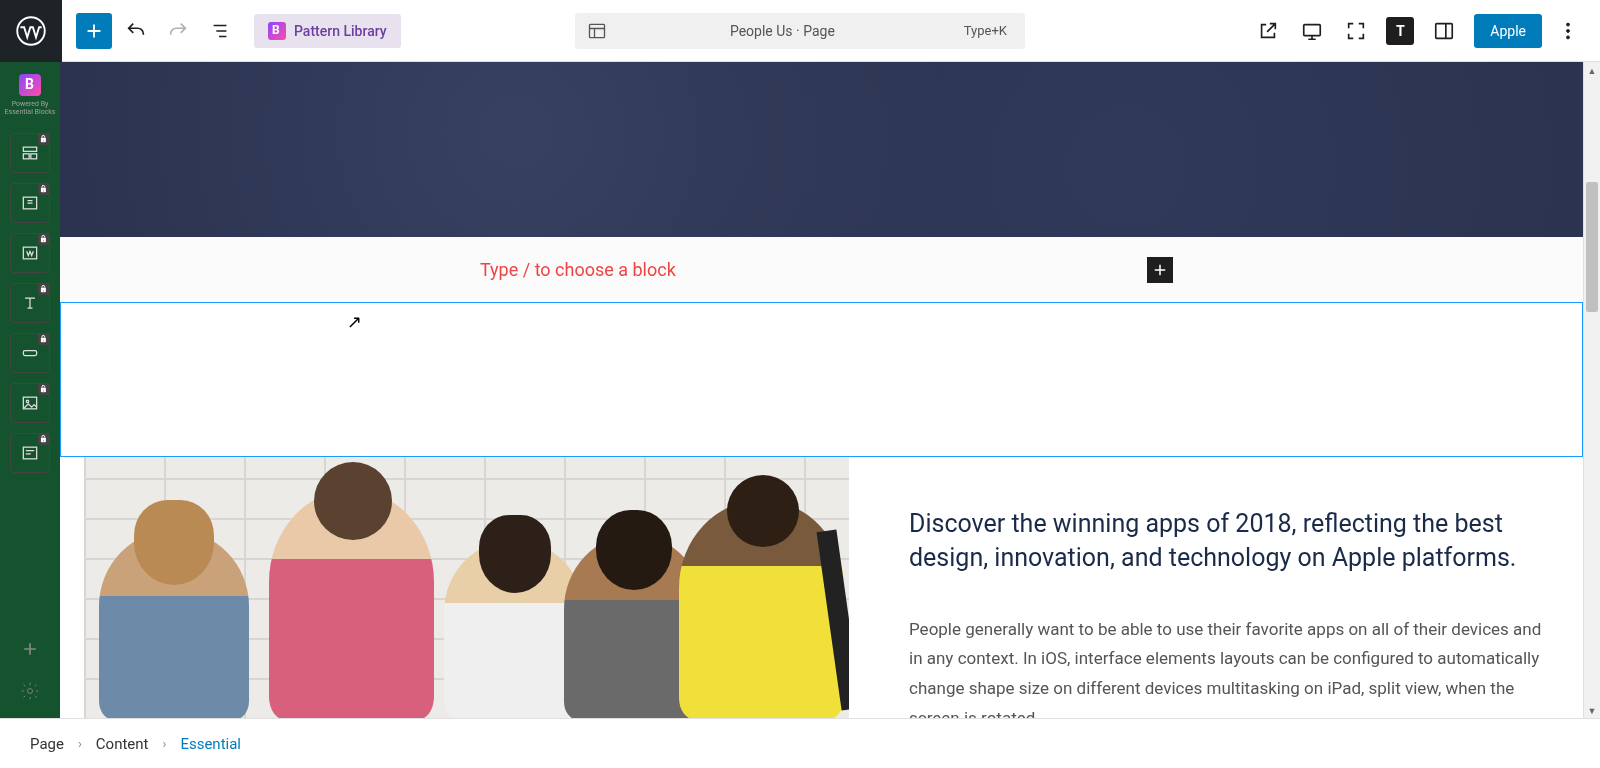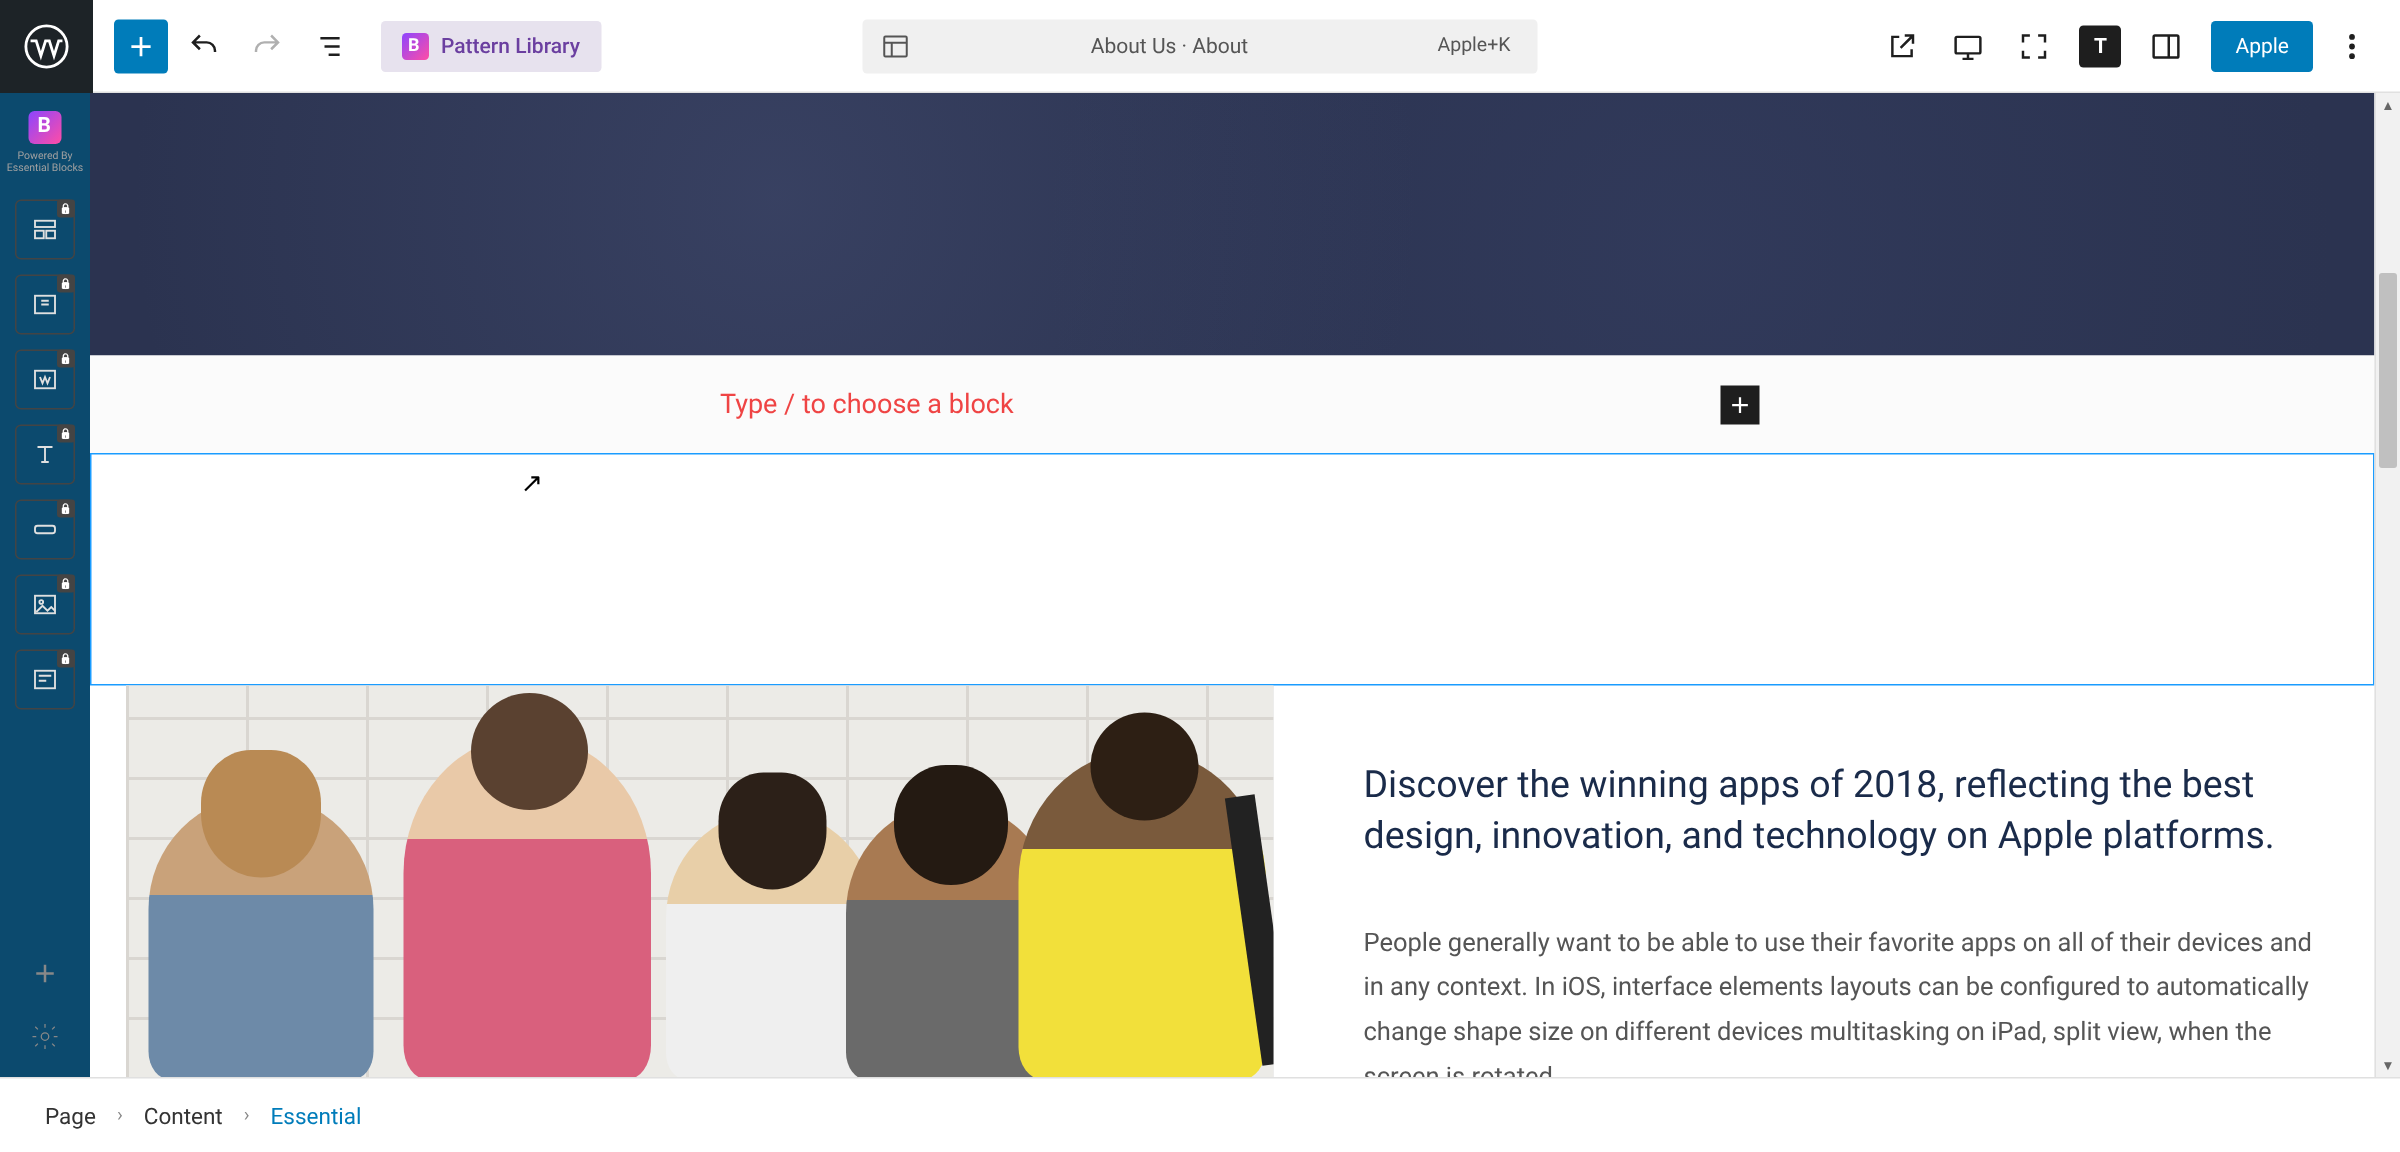--- a/index.html
+++ b/index.html
@@ -24,21 +24,21 @@
   .tb-center-icon svg { width:20px; height:20px; stroke:#555; fill:none; }
   .tb-center-text { flex:1; text-align:center; color:#555; font-size:14px; }
   .tb-center-shortcut { padding:0 18px; color:#555; font-size:13px; }
   .tb-right { margin-left:auto; display:flex; align-items:center; gap:8px; padding-right:14px; }
   .tb-right .btn-icon { width:36px; height:36px; }
   .templately-icon { width:28px; height:28px; background:#1e1e1e; border-radius:3px; display:flex; align-items:center; justify-content:center; }
   .templately-icon span { color:#fff; font-weight:700; font-size:14px; transform: scaleX(-1); }
   .save-btn { background:#007cba; color:#fff; padding: 9px 16px; border-radius:3px; font-size:14px; cursor:pointer; margin-left:4px; }
 
   
-  .leftbar { position:absolute; top:62px; left:0; width:60px; bottom:49px; background:#0c4a6e; display:flex; flex-direction:column; align-items:center; padding-top:8px; gap:10px; }
+  .leftbar { position:absolute; top:62px; left:0; width:60px; bottom:49px; background:#14532d; display:flex; flex-direction:column; align-items:center; padding-top:8px; gap:10px; }
   .eb-logo { text-align:center; padding: 4px 2px 6px 2px;}
   .eb-logo-icon { width:22px; height:22px; margin:0 auto 4px auto; background: linear-gradient(135deg,#8c45ff,#ff4da6); border-radius:4px; position:relative;}
   .eb-logo-icon::after { content:"B"; color:#fff; font-weight:700; font-size:14px; position:absolute; left:6px; top:2px;}
   .eb-logo-text { color:#a0a0a0; font-size:7px; line-height:1.2;}
   .side-item { width:40px; height:40px; border:1px solid #444; border-radius:4px; display:flex; align-items:center; justify-content:center; position:relative; cursor:pointer;}
   .side-item svg { width:20px; height:20px; stroke:#e0e0e0; fill:none; stroke-width:1.5;}
   .side-item .lock { position:absolute; top:-1px; right:-1px; width:12px; height:12px; background:#444; border-radius:2px; display:flex; align-items:center; justify-content:center;}
   .side-item .lock::after { content:"🔒"; font-size:7px; filter: grayscale(1) brightness(2);}
   .leftbar-bottom { margin-top:auto; padding-bottom:12px; display:flex; flex-direction:column; gap:10px; align-items:center;}
   .leftbar-bottom .side-plain { width:32px; height:32px; display:flex; align-items:center; justify-content:center; cursor:pointer;}
@@ -134,22 +134,22 @@
     </div>
   </div>
 
   <div class="tb-center">
     <div class="tb-center-icon">
       <svg viewBox="0 0 24 24">
           <rect x="3" y="4" width="18" height="16" rx="1" stroke-width="1.6"></rect>
           <path d="M3 9h18M9 9v11" stroke-width="1.6"></path>
         </svg>
     </div>
-    <div class="tb-center-text">About Us · About</div>
-    <div class="tb-center-shortcut">Apple+K</div>
+    <div class="tb-center-text">People Us · Page</div>
+    <div class="tb-center-shortcut">Type+K</div>
   </div>
 
   <div class="tb-right">
     <div class="btn-sq btn-icon">
       <svg viewBox="0 0 24 24">
           <path d="M14 4h6v6M20 4l-9 9M19 14v5H5V5h5" stroke-width="1.8"></path>
         </svg>
     </div>
     <div class="btn-sq btn-icon">
       <svg viewBox="0 0 24 24">

